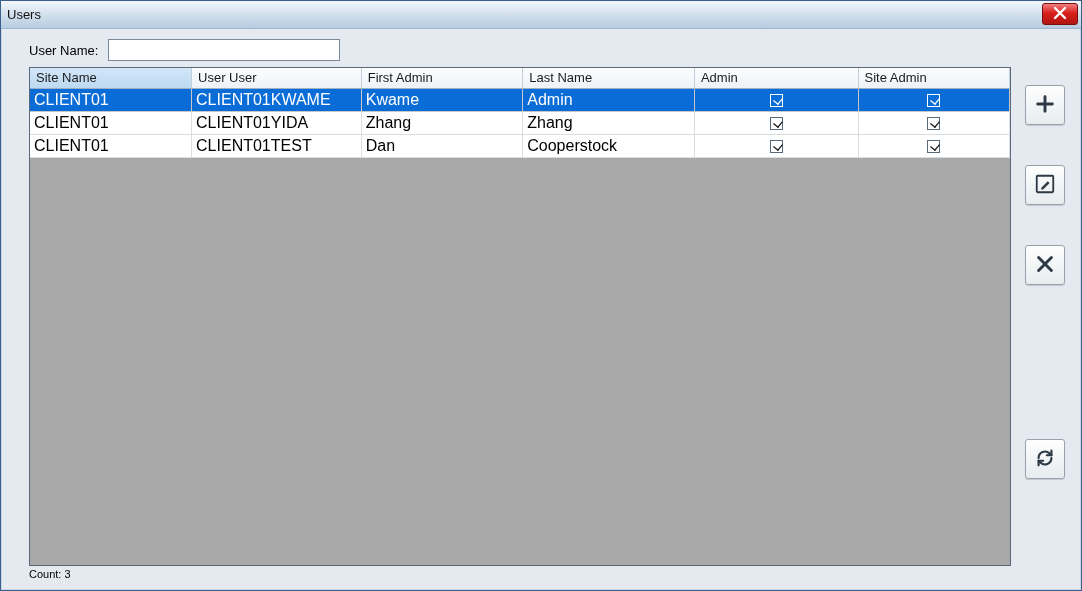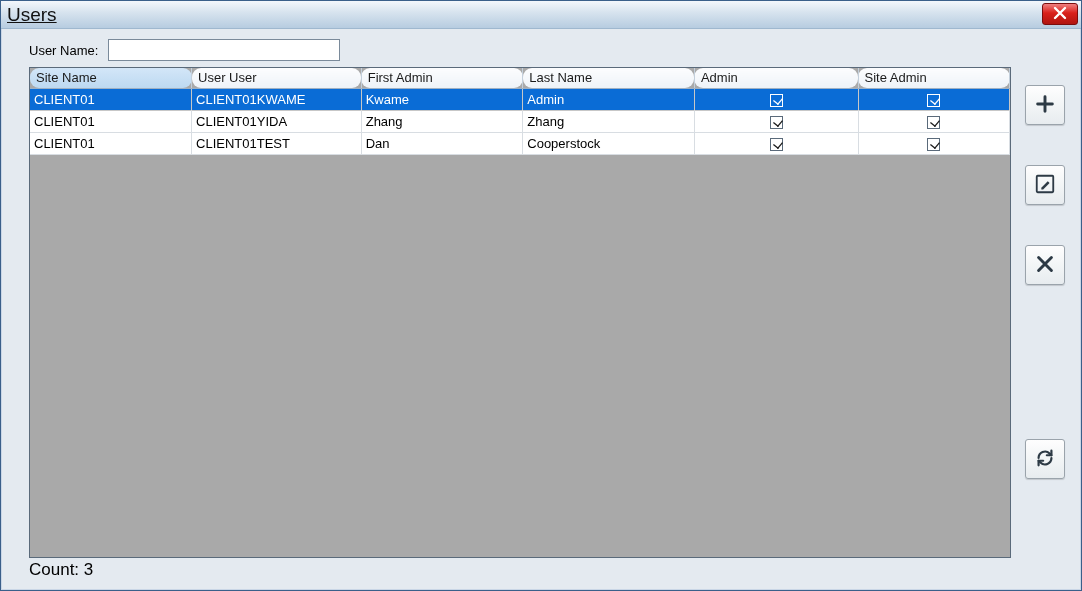--- a/index.html
+++ b/index.html
@@ -22,23 +22,22 @@
   .titlebar {
     height: 28px;
     background: linear-gradient(to bottom, #f3f7fc 0%, #d8e4ef 40%, #b7cce0 100%);
     border-bottom: 1px solid #9fb8cf;
     display: flex;
     align-items: center;
     padding-left: 6px;
     position: relative;
   }
   .titlebar .title {
-    font-size: 19px;
+    font-size: 13px;
     color: #111;
-    text-decoration: underline;
   }
   .close-btn {
     position: absolute;
     right: 3px; top: 2px;
     width: 36px; height: 22px;
     background: linear-gradient(to bottom, #f08080 0%, #d9201a 45%, #b01510 100%);
     border: 1px solid #7a0d0d;
     border-radius: 3px;
     display:flex;align-items:center;justify-content:center;
     cursor:pointer;
@@ -84,38 +83,37 @@
   table.grid thead th {
     background: linear-gradient(to bottom,#fcfdfe,#eef3f8);
     border-right:1px solid #c3cfdb;
     border-bottom:1px solid #9fb0c2;
     text-align:left;
     font-weight:normal;
     font-size:13px;
     padding:2px 6px;
     height:20px;
     color:#1a1a1a;
-    border-radius:9px;
   }
   table.grid thead th.sorted {
     background: linear-gradient(to bottom,#d3e6f8,#bdd9f1);
   }
   table.grid tbody tr {
     background:#fff;
   }
   table.grid tbody tr.selected {
     background:#0a6cd6;
     color:#fff;
   }
   table.grid tbody td {
     border-right:1px solid #d8dde2;
     border-bottom:1px solid #d8dde2;
     padding:2px 4px;
     height:22px;
-    font-size:13px;
+    font-size:16px;
     overflow:hidden;
     white-space:nowrap;
   }
   table.grid tbody tr.selected td {
     border-right-color: rgba(255,255,255,0.35);
     border-bottom-color: rgba(255,255,255,0.35);
   }
   td.center { text-align:center; }
   
   .chk {
@@ -133,21 +131,21 @@
     width:8px;height:10px;
     border:solid #1a1a1a;
     border-width:0 2px 2px 0;
     transform:rotate(40deg) scale(.65);
   }
   tr.selected .chk { border-color:#fff; background:transparent; }
   tr.selected .chk.checked::after { border-color:#fff; }
   
   .count {
     margin-top:2px;
-    font-size:17px;
+    font-size:11px;
     color:#000;
   }
   
   .side-buttons {
     position:absolute;
     right:14px;
     top:56px;
     width:42px;
     display:flex;
     flex-direction:column;

